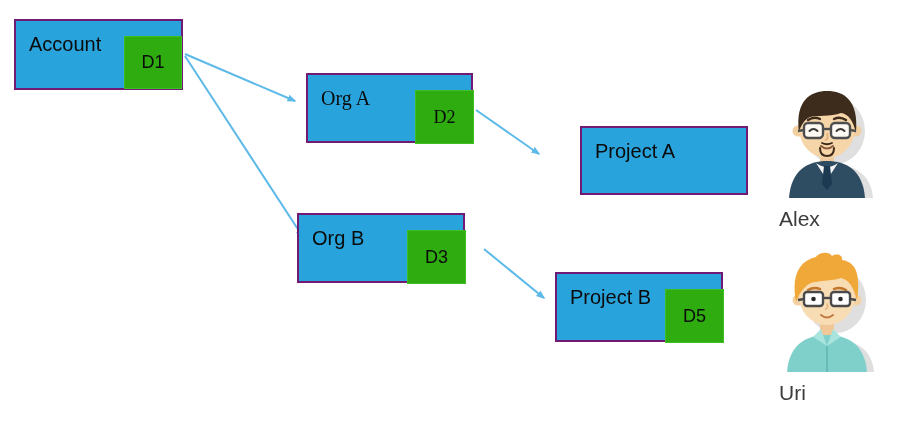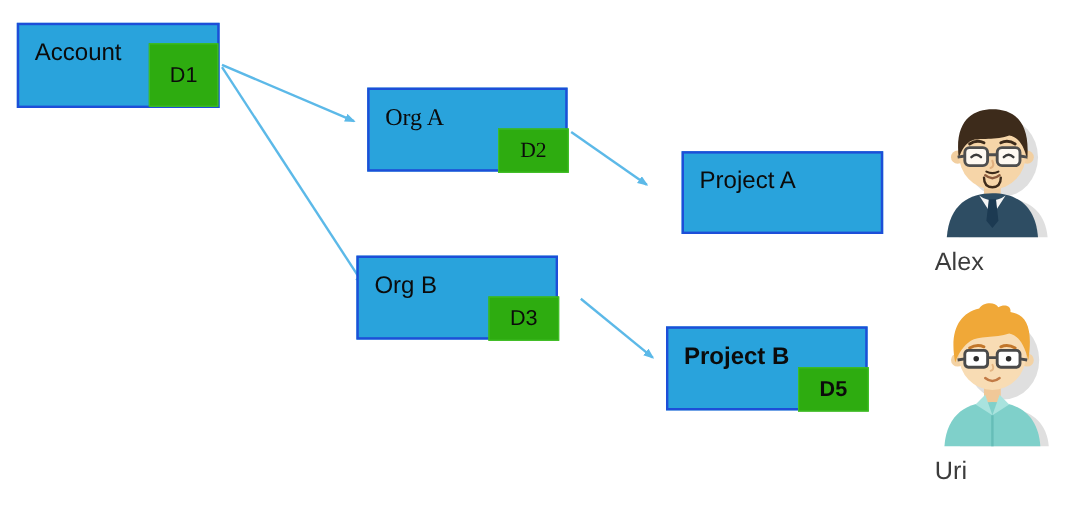--- a/index.html
+++ b/index.html
@@ -7,49 +7,49 @@
     width: 904px; height: 428px;
     background: #ffffff;
     position: relative;
     overflow: hidden;
     font-family: "Liberation Sans", sans-serif;
     color: #111111;
   }
   .node {
     position: absolute;
     background: #29A3DC;
-    border: 2px solid #1d4ed8;
+    border: 2px solid #701a75;
     box-sizing: border-box;
   }
   .node-label {
     position: absolute;
     left: 13px; top: 12px;
     font-size: 20px;
     color: #0b0b0b;
     white-space: nowrap;
   }
   .badge {
     position: absolute;
     background: #2EAC10;
     border: 1px solid #3FBE25;
     box-sizing: border-box;
     display: flex;
     align-items: center;
     justify-content: center;
     right: -3px; bottom: -3px;
-    width: 59px; height: 37px;
+    width: 59px; height: 54px;
   }
   .badge span { font-size: 18px; color: #0b0b0b; }
 
   #n-account  { left: 14px;  top: 19px;  width: 169px; height: 71px; }
   #n-account .badge { right: -1px; bottom: -1px; width: 58px; height: 53px; }
   #n-org-a    { left: 306px; top: 73px;  width: 167px; height: 70px; font-family: Liberation Serif, serif; }
-  #n-project-a{ left: 568px; top: 126px; width: 168px; height: 69px; }
+  #n-project-a{ left: 580px; top: 126px; width: 168px; height: 69px; }
   #n-org-b    { left: 297px; top: 213px; width: 168px; height: 70px; }
-  #n-project-b{ left: 555px; top: 272px; width: 168px; height: 70px; font-weight: bold; }
+  #n-project-b{ left: 555px; top: 272px; width: 168px; height: 70px; }
 
   #arrow-layer {
     position: absolute; left: 0; top: 0;
     pointer-events: none;
   }
 
   .avatar-card {
     position: absolute;
     width: 96px;
     display: flex;

